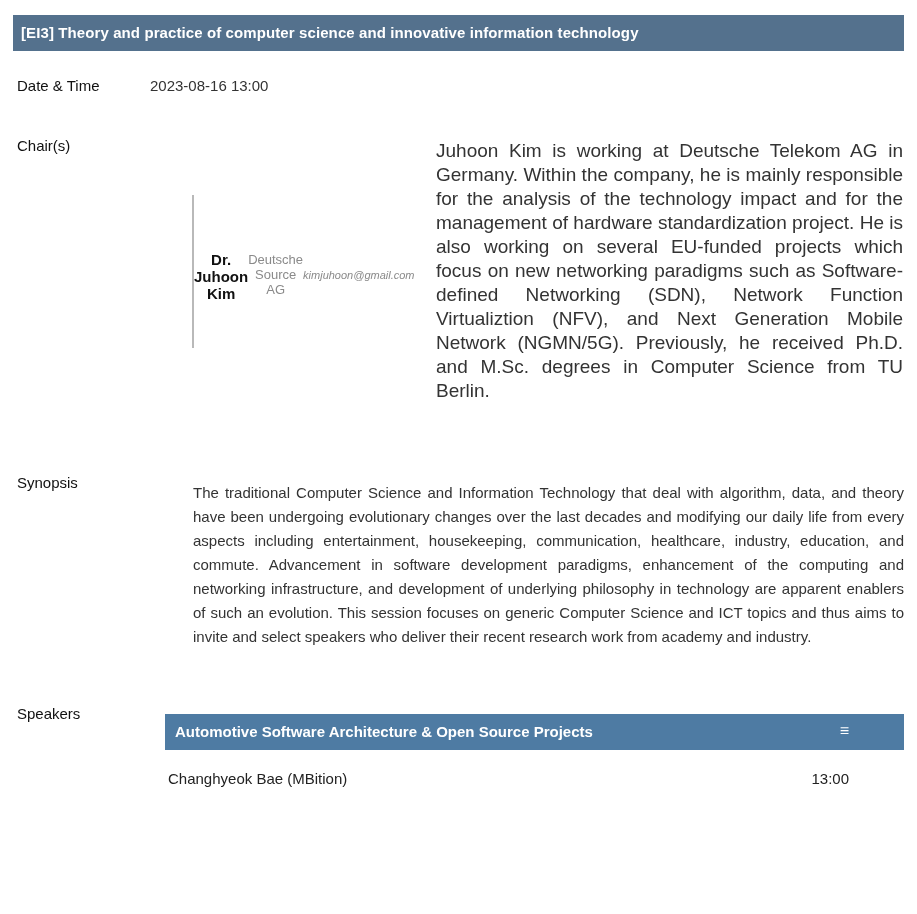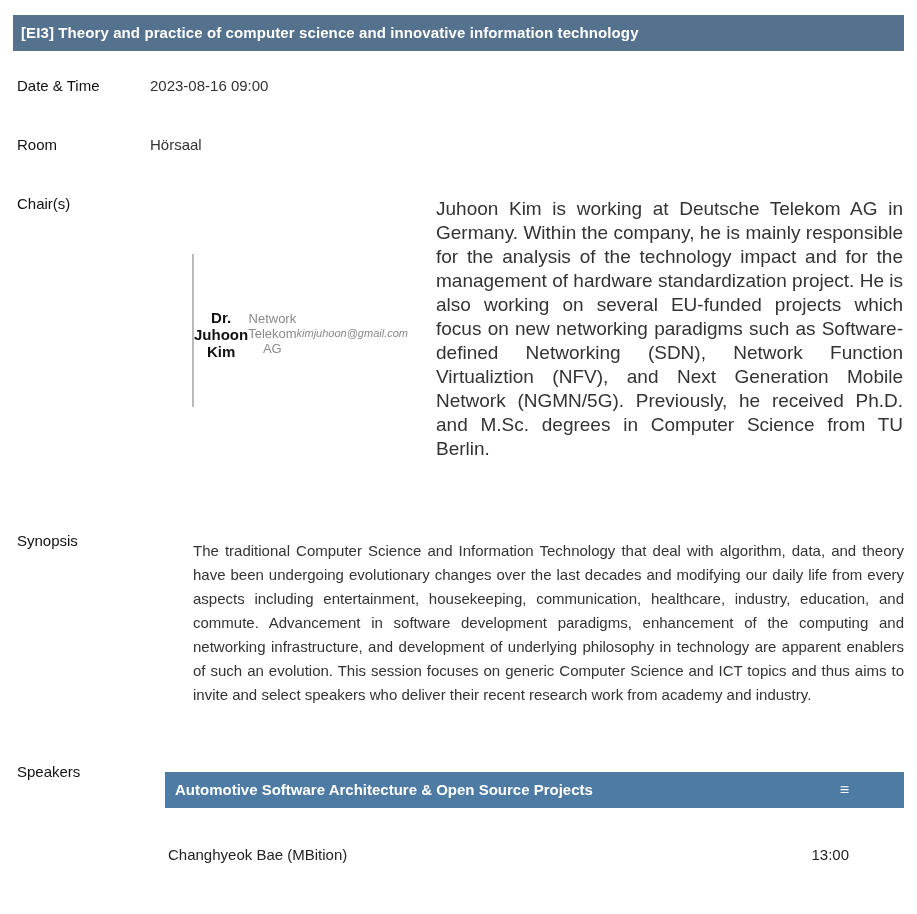--- a/index.html
+++ b/index.html
@@ -132,43 +132,39 @@
     font-size: 16px;
     font-weight: 700;
     line-height: 1;
   }
   .talk-row {
     display: flex;
     align-items: center;
     justify-content: space-between;
     margin-left: 7px;
     padding: 0 55px 0 3px;
-    margin-top: 38px;
+    margin-top: 20px;
     font-size: 15px;
     color: #222222;
   }
   .talk-speaker { }
   .talk-time { }
 </style>
 </head>
 <body>
 
 <div class="page">
 
   <div class="session-header">[EI3] Theory and practice of computer science and innovative information technology</div>
 
   <div class="row row-datetime">
     <div class="row-label">Date &amp; Time</div>
-    <div class="row-value">2023-08-16 09:00</div>
-  </div>
-
-  <div class="row row-room">
-    <div class="row-label">Room</div>
-    <div class="row-value">Hörsaal</div>
-  </div>
+    <div class="row-value">2023-08-16 13:00</div>
+  </div>
+
 
   <div class="row row-chairs">
     <div class="row-label">Chair(s)</div>
     <div class="chair-content">
       <div class="chair-card">
         <span class="chair-photo">
           <svg viewBox="0 0 152 153" xmlns="http://www.w3.org/2000/svg" aria-hidden="true">
             <defs>
               <linearGradient id="bgGrad" x1="0" y1="0" x2="0" y2="1">
                 <stop offset="0" stop-color="#e9e9e9"></stop>
@@ -191,21 +187,21 @@
 
             <path d="M62 99 L76 112 L90 99 L84 140 L68 140 Z" fill="#ffffff"></path>
 
             <path d="M76 112 L82 120 L78 142 L76 148 L74 142 L70 120 Z" fill="#3c6da6"></path>
 
             <path d="M60 98 L76 112 L66 124 L56 104 Z" fill="#2b2f35"></path>
             <path d="M92 98 L76 112 L86 124 L96 104 Z" fill="#2b2f35"></path>
           </svg>
         </span>
         <div class="chair-name">Dr. Juhoon Kim</div>
-        <div class="chair-affil">Network Telekom AG</div>
+        <div class="chair-affil">Deutsche Source AG</div>
         <div class="chair-email">kimjuhoon@gmail.com</div>
       </div>
       <div class="chair-bio">Juhoon Kim is working at Deutsche Telekom AG in Germany. Within the company, he is mainly responsible for the analysis of the technology impact and for the management of hardware standardization project. He is also working on several EU-funded projects which focus on new networking paradigms such as Software-defined Networking (SDN), Network Function Virtualiztion (NFV), and Next Generation Mobile Network (NGMN/5G). Previously, he received Ph.D. and M.Sc. degrees in Computer Science from TU Berlin.</div>
     </div>
   </div>
 
   <div class="row row-synopsis">
     <div class="row-label">Synopsis</div>
     <div class="synopsis-text">The traditional Computer Science and Information Technology that deal with algorithm, data, and theory have been undergoing evolutionary changes over the last decades and modifying our daily life from every aspects including entertainment, housekeeping, communication, healthcare, industry, education, and commute. Advancement in software development paradigms, enhancement of the computing and networking infrastructure, and development of underlying philosophy in technology are apparent enablers of such an evolution. This session focuses on generic Computer Science and ICT topics and thus aims to invite and select speakers who deliver their recent research work from academy and industry.</div>
   </div>

